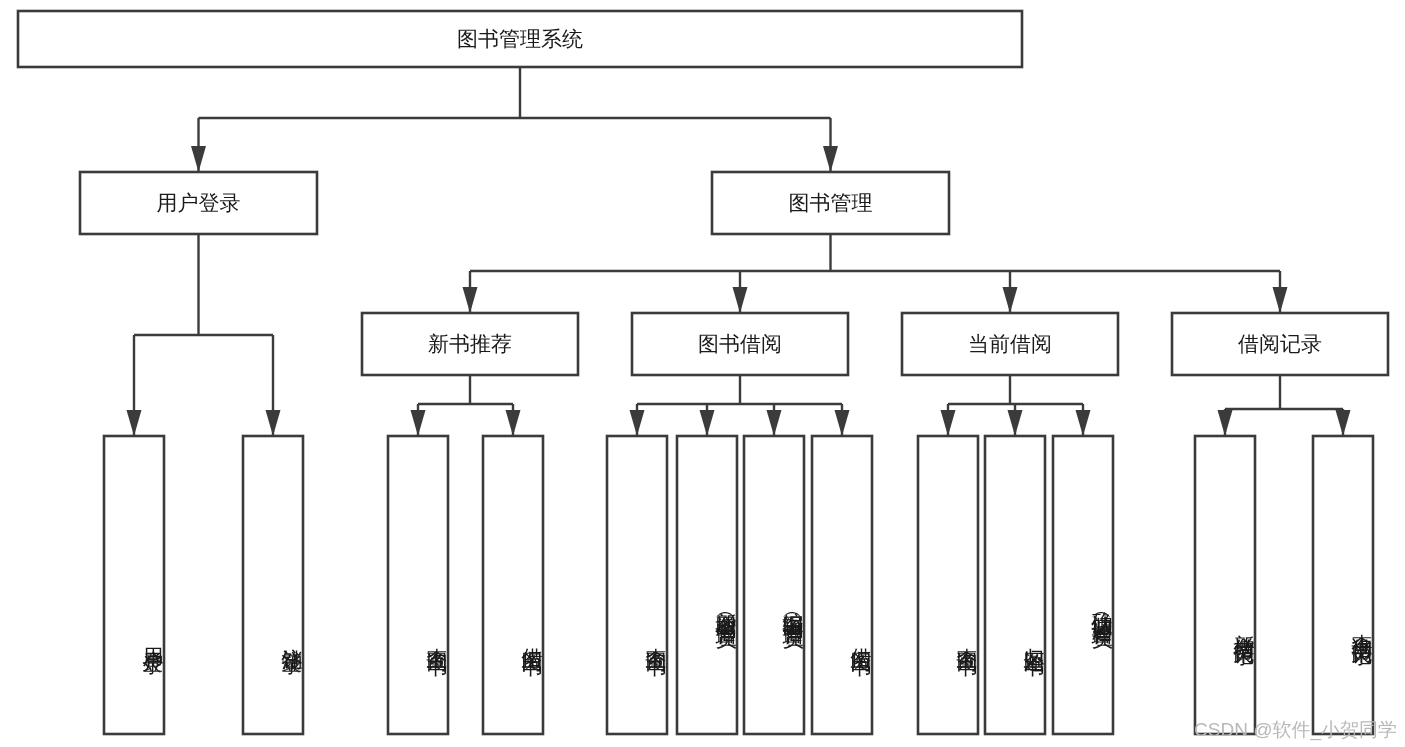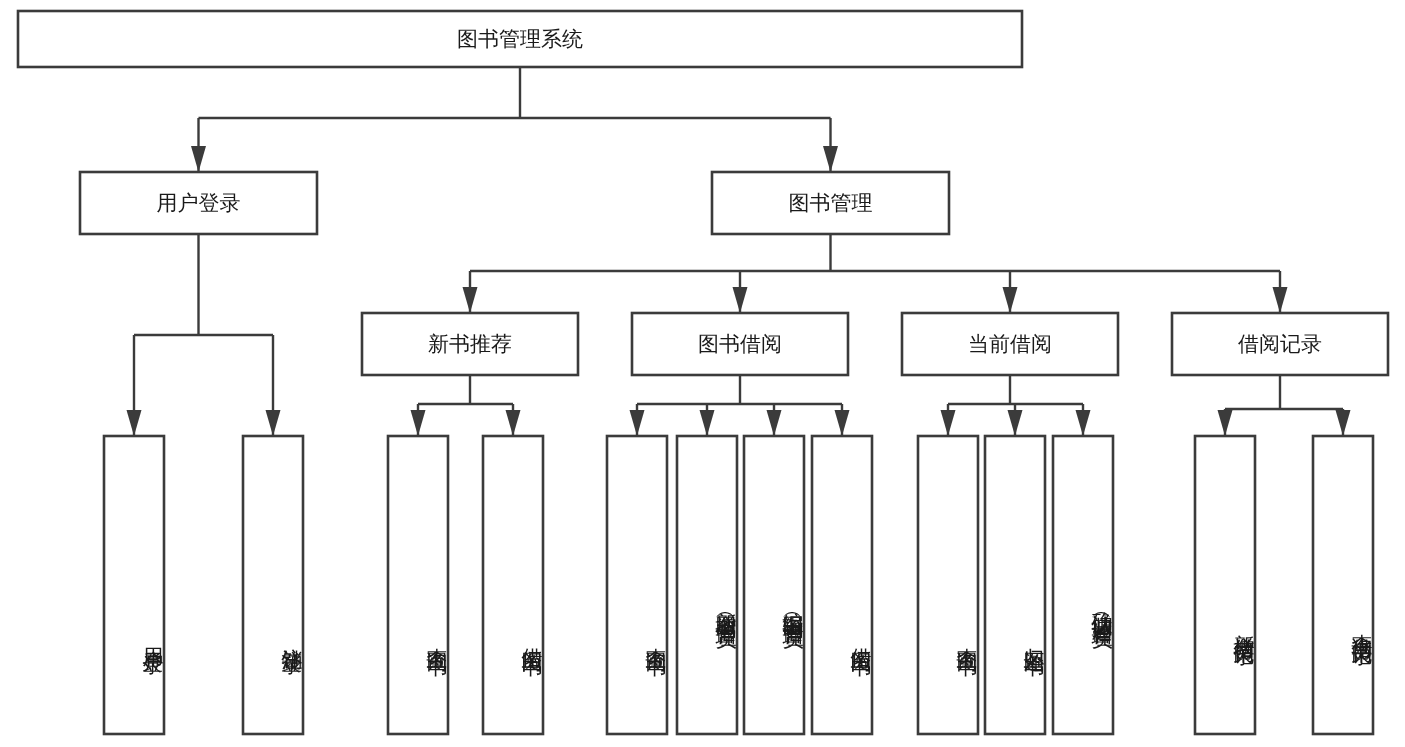--- a/index.html
+++ b/index.html
@@ -217,13 +217,14 @@
       <div class="vlabel" style="left: 677px; top: 436px; width: 60px; height: 298px; padding-top: 43.25px; box-sizing: border-box;">新增图书（管理员）</div>
       <div class="vlabel" style="left: 744px; top: 436px; width: 60px; height: 298px; padding-top: 43.25px; box-sizing: border-box;">编辑图书（管理员）</div>
       <div class="vlabel" style="left: 812px; top: 436px; width: 60px; height: 298px; padding-top: 102px; box-sizing: border-box;">借阅图书</div>
       <div class="vlabel" style="left: 918px; top: 436px; width: 60px; height: 298px; padding-top: 102px; box-sizing: border-box;">查询图书</div>
       <div class="vlabel" style="left: 985px; top: 436px; width: 60px; height: 298px; padding-top: 102px; box-sizing: border-box;">归还图书</div>
       <div class="vlabel" style="left: 1053px; top: 436px; width: 60px; height: 298px; padding-top: 43.25px; box-sizing: border-box;">确认归还（管理员）</div>
       <div class="vlabel" style="left: 1195px; top: 436px; width: 60px; height: 298px; padding-top: 78.5px; box-sizing: border-box;">新增借阅记录</div>
       <div class="vlabel" style="left: 1313px; top: 436px; width: 60px; height: 298px; padding-top: 78.5px; box-sizing: border-box;">查询借阅记录</div>
     </div>
 
+  <div class="watermark">CSDN @软件_小贺同学</div>
 </div>
 
 </body></html>

